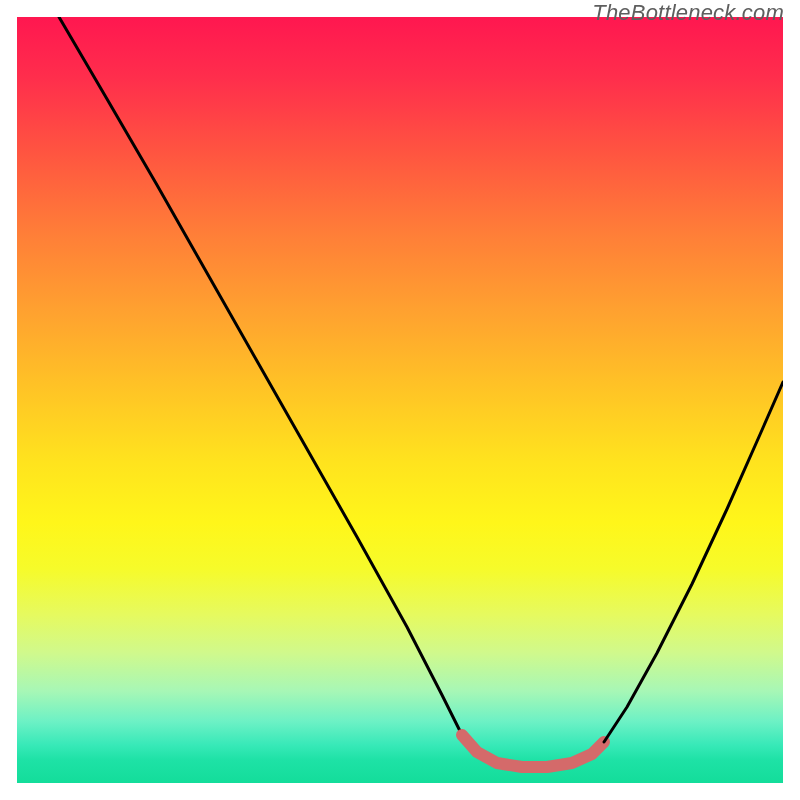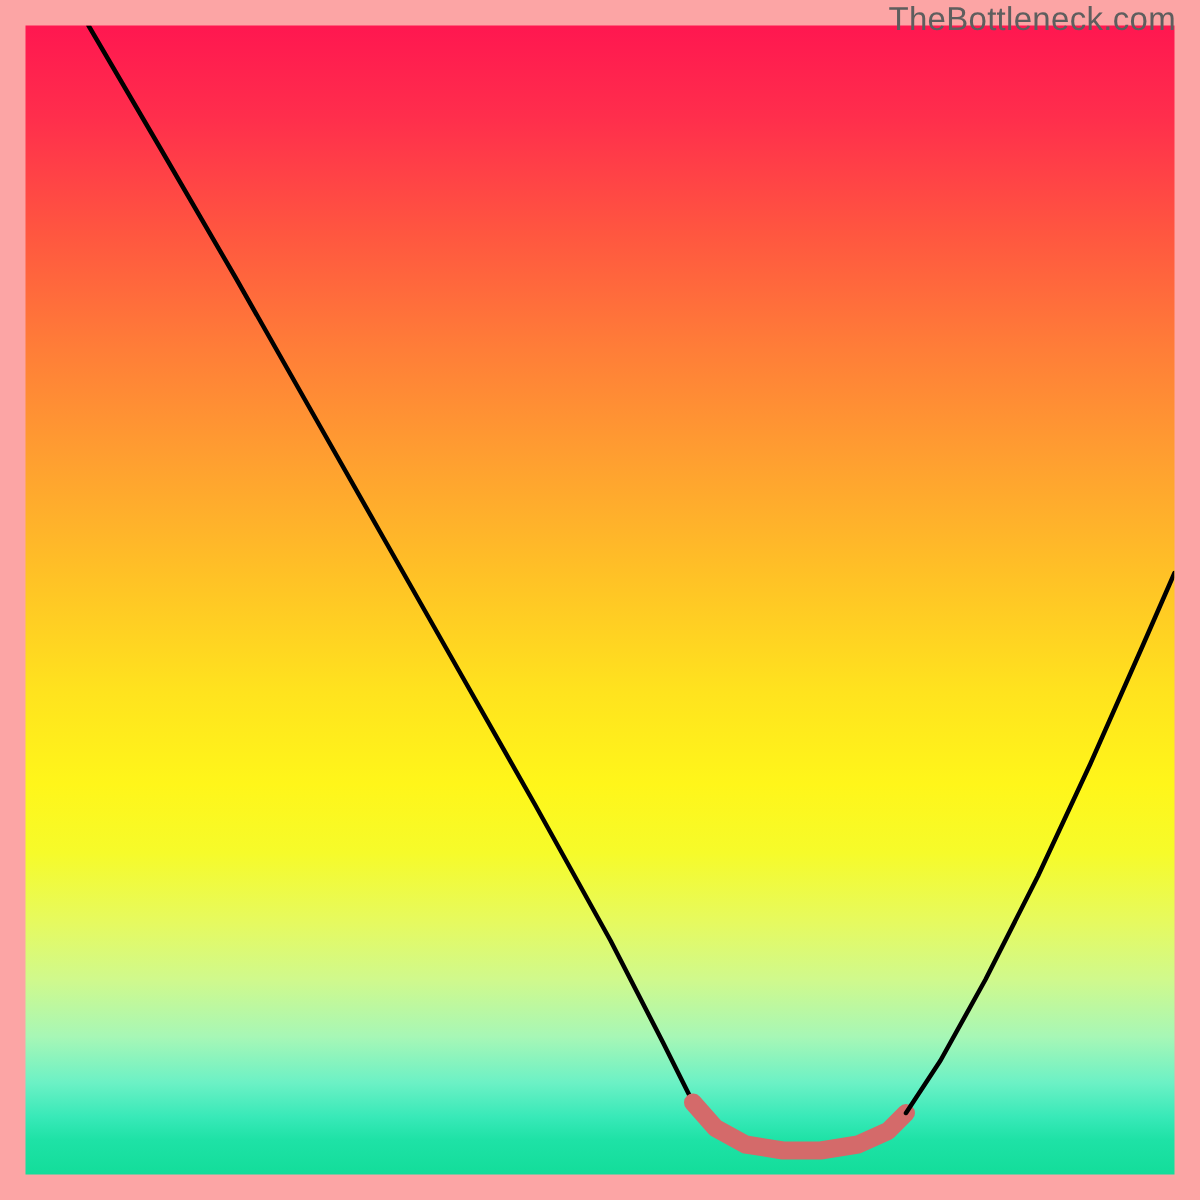--- a/index.html
+++ b/index.html
@@ -8,21 +8,22 @@
     width: 800px;
     height: 800px;
     overflow: hidden;
     background: #000;
     font-family: Arial, Helvetica, sans-serif;
   }
   .frame {
     position: relative;
     width: 800px;
     height: 800px;
-    background: #fca5a5;
+    background: #ffffff;
+    font-style: italic;
   }
   .plot-area {
     position: absolute;
     left: 17px;
     top: 17px;
     width: 766px;
     height: 766px;
     
     background: linear-gradient(to bottom,
       #ff1750 0%,

